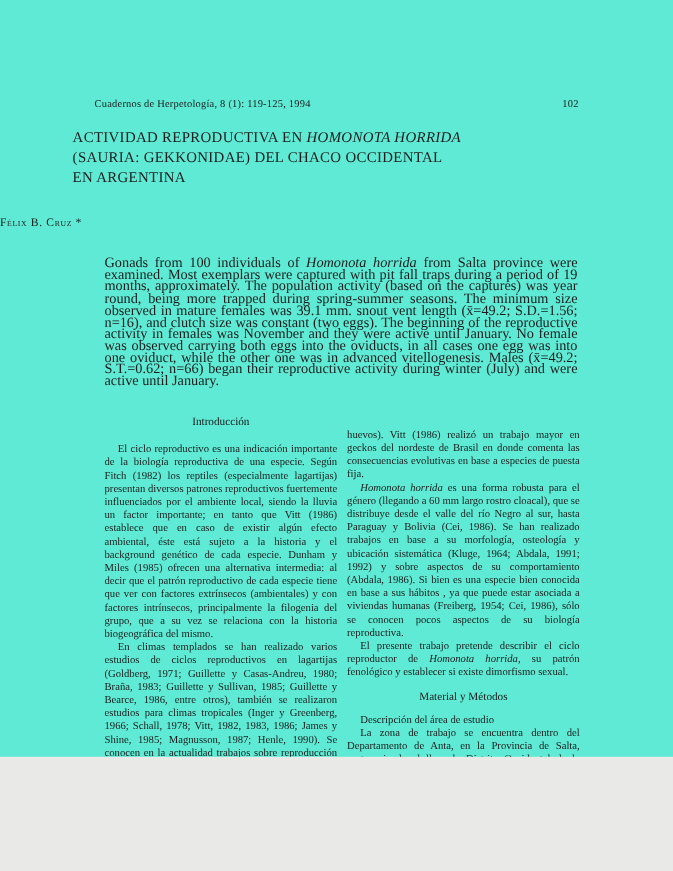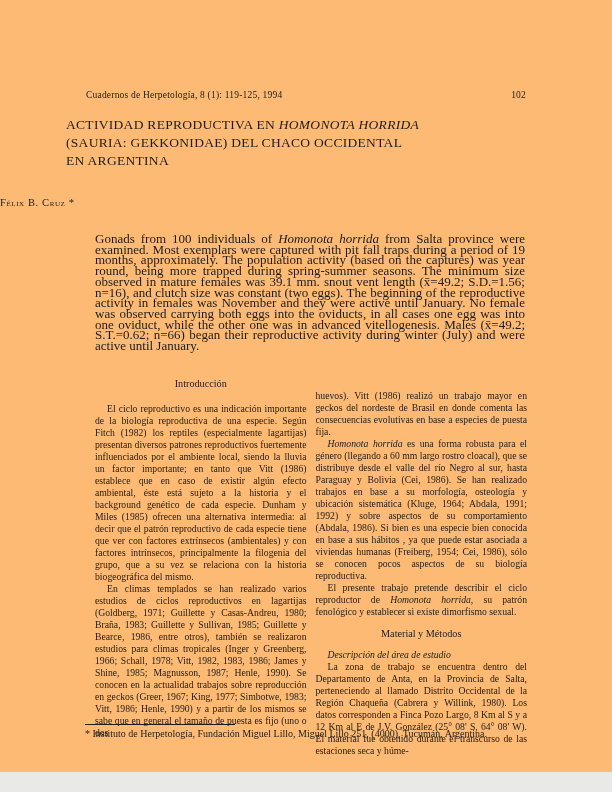--- a/index.html
+++ b/index.html
@@ -3,22 +3,22 @@
 <meta charset="utf-8">
 <style>
   html,body{margin:0;padding:0;}
   body{
     width:612px;height:792px;
     background:#e9e9e7;
     font-family:"Liberation Serif","DejaVu Serif",serif;
   }
   .page{
     position:relative;
-    width:612px;height:772px;
-    background:#fdba74;
+    width:612px;height:688px;
+    background:#5eead4;
     color:#1c1c1c;
     overflow:hidden;
   }
   .running-head{
     position:absolute;top:90px;left:86px;width:440px;
     display:flex;justify-content:space-between;
     font-size:9.5px;letter-spacing:.2px;
   }
   .title-block{
     position:absolute;top:116px;left:66px;width:480px;
@@ -44,21 +44,21 @@
     font-size:9.7px;line-height:12px;text-align:justify;
   }
   .col p{margin:0;text-indent:12px;}
   .col p.no-indent{text-indent:0;margin-top:18px;}
   .col-heading{
     text-align:center;font-weight:normal;font-size:10.2px;
     margin:6px 0 13px 0;
   }
   .col-heading.mm{margin:10px 0 9px 0;}
   .subheading{
-    font-style:italic;margin:0;text-indent:0;
+    margin:0;text-indent:0;
   }
   .footnote{
     position:absolute;top:724px;left:85px;width:448px;
     font-size:10px;line-height:10px;
   }
   .footnote-rule{
     width:150px;border-top:1px solid #1c1c1c;margin-bottom:4px;
   }
 </style>
 </head>

